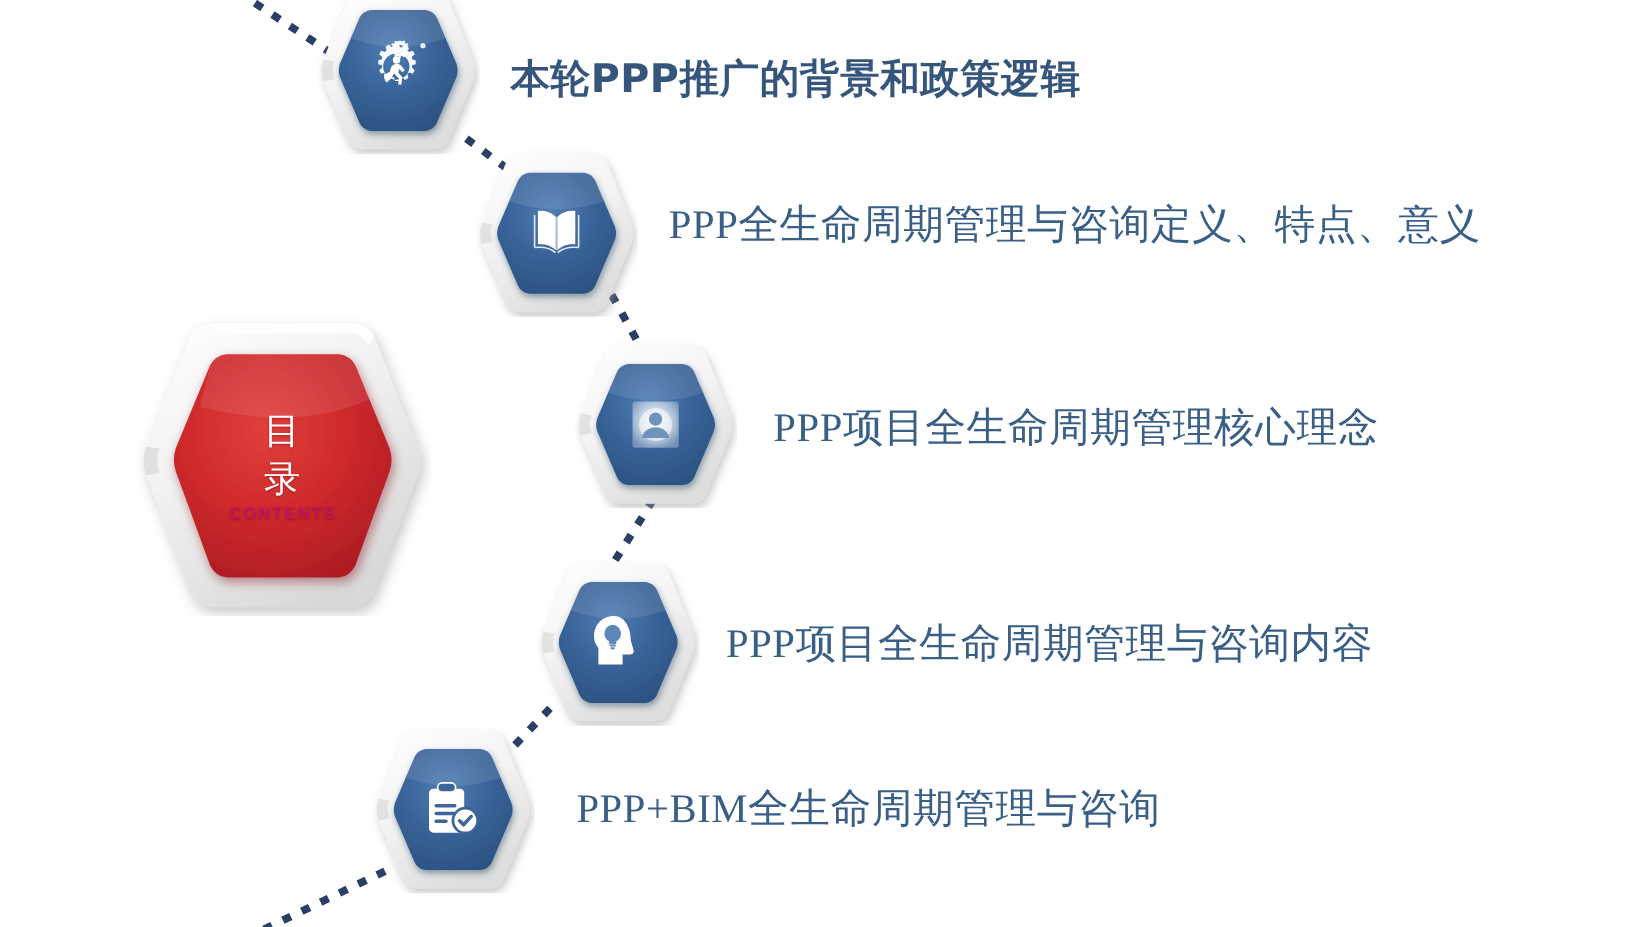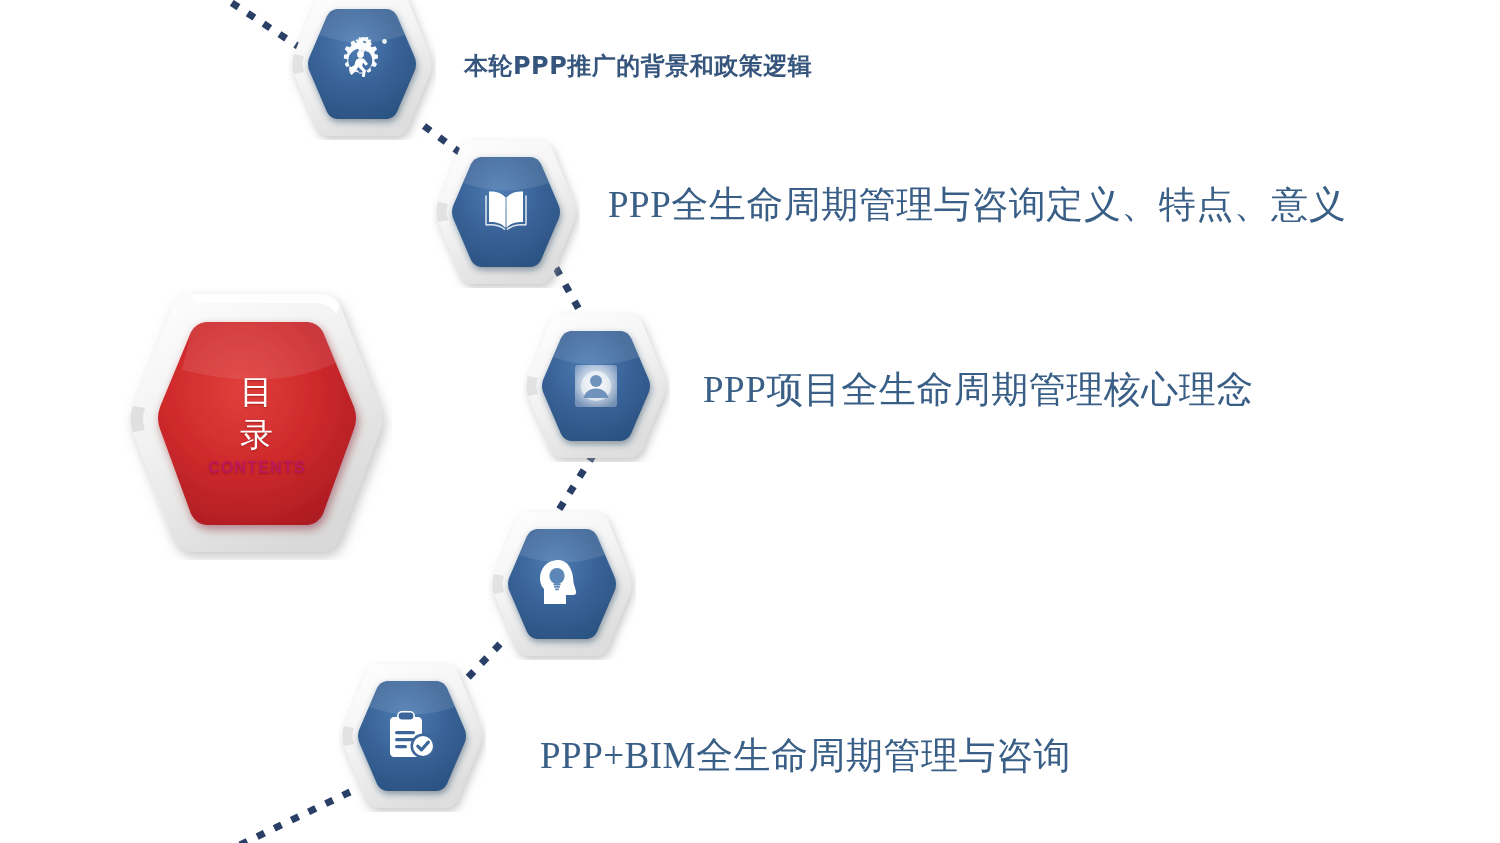--- a/index.html
+++ b/index.html
@@ -94,21 +94,21 @@
     z-index: 5;
     color: #3a5f87;
     font-family: "Liberation Serif", "DejaVu Serif", serif;
     font-size: 37px;
     line-height: 1.1;
     white-space: nowrap;
     letter-spacing: 0.5px;
   }
   .item-label.bold-lead {
     font-family: "DejaVu Sans", "Liberation Sans", sans-serif;
-    font-size: 24px;
+    font-size: 36px;
     font-weight: 700;
     color: #36557c;
   }
 </style>
 </head>
 <body>
 
 <div id="slide">
 
   <svg class="connector-layer" viewBox="0 0 1500 843" xmlns="http://www.w3.org/2000/svg">
@@ -441,18 +441,21 @@
   </div>
 
   <div class="item-label" style="left:703px; top:370px;">
     <span>PPP项目全生命周期管理核心理念</span>
   </div>
 
   <div class="item-label" style="left:608px; top:185px;">
     <span>PPP全生命周期管理与咨询定义、特点、意义</span>
   </div>
 
-
-  <div class="item-label" style="left:524px; top:736px;margin-left:16px;">
+  <div class="item-label" style="left:660px; top:566px;">
+    <span>PPP项目全生命周期管理与咨询内容</span>
+  </div>
+
+  <div class="item-label" style="left:524px; top:716px;">
     <span>PPP+BIM全生命周期管理与咨询</span>
   </div>
 
 </div>
 
 </body></html>

